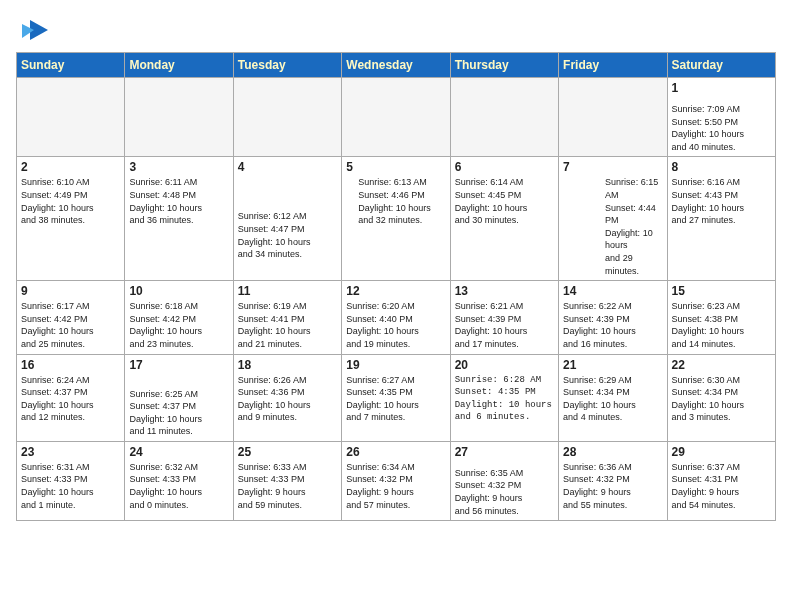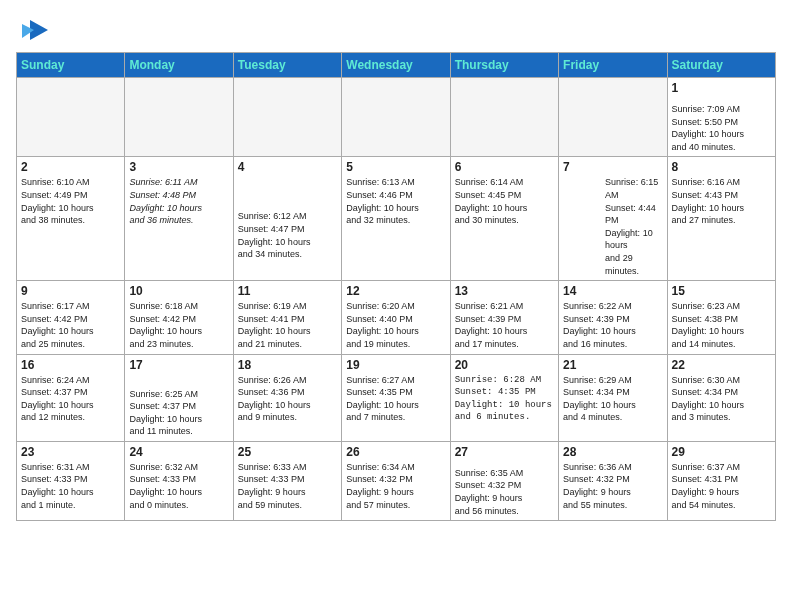--- a/index.html
+++ b/index.html
@@ -52,21 +52,21 @@
       font-size: 13px;
       color: #444;
     }
     .calendar {
       width: 100%;
       border-collapse: collapse;
       border: 1px solid #aaa;
     }
     .calendar th {
       background: #1a6abf;
-      color: #5eead4;
+      color: #fef9c3;
       font-size: 12px;
       font-weight: bold;
       padding: 5px 4px;
       text-align: left;
       border: 1px solid #aaa;
     }
     .calendar td {
       vertical-align: top;
       border: 1px solid #aaa;
       padding: 3px 4px;
@@ -143,35 +143,35 @@
         <tr>
           <td>
             <span class="date-num">2</span>
             <div class="day-info" style="white-space: pre-line;">Sunrise: 6:10 AM
 Sunset: 4:49 PM
 Daylight: 10 hours
 and 38 minutes.</div>
           </td>
           <td>
             <span class="date-num">3</span>
-            <div class="day-info" style="white-space: pre-line; font-style: italic;">Sunrise: 6:11 AM
+            <div class="day-info" style="white-space: pre-line;">Sunrise: 6:11 AM
 Sunset: 4:48 PM
 Daylight: 10 hours
 and 36 minutes.</div>
           </td>
           <td>
             <span class="date-num">4</span>
             <div class="day-info" style="white-space: pre-line; margin-top: 36px;">Sunrise: 6:12 AM
 Sunset: 4:47 PM
 Daylight: 10 hours
 and 34 minutes.</div>
           </td>
           <td>
             <span class="date-num">5</span>
-            <div class="day-info" style="white-space: pre-line;">Sunrise: 6:13 AM
+            <div class="day-info" style="white-space: pre-line; margin-left: 12px;">Sunrise: 6:13 AM
 Sunset: 4:46 PM
 Daylight: 10 hours
 and 32 minutes.</div>
           </td>
           <td>
             <span class="date-num">6</span>
             <div class="day-info" style="white-space: pre-line;">Sunrise: 6:14 AM
 Sunset: 4:45 PM
 Daylight: 10 hours
 and 30 minutes.</div>

